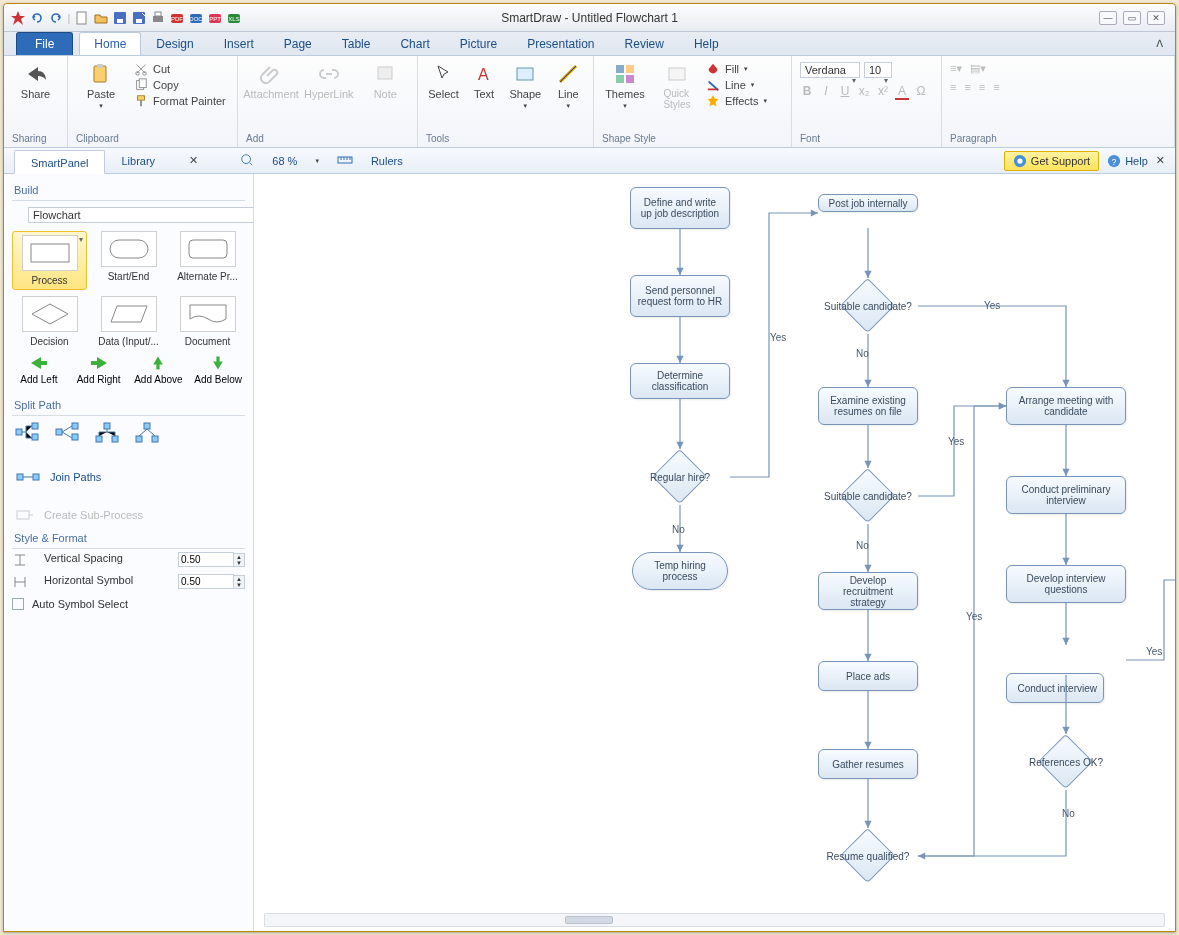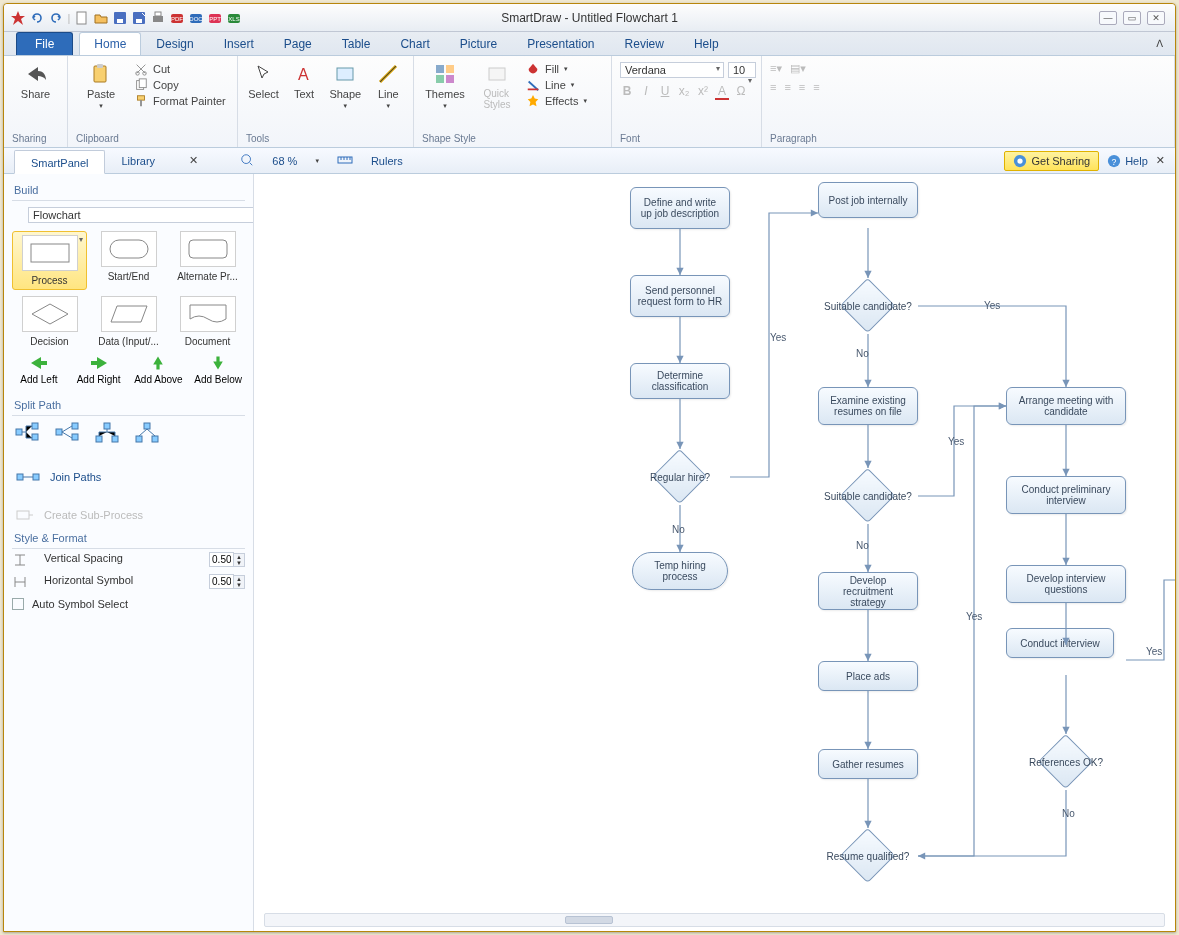--- a/index.html
+++ b/index.html
@@ -27,21 +27,21 @@
 .group-body { display: flex; align-items: flex-start; gap: 8px; padding-top: 4px; flex: 1; }
 .group-label { font-size: 10px; color: #6a7a92; text-align: left; padding-bottom: 3px; }
 .bigbtn { display: flex; flex-direction: column; align-items: center; width: 50px; color: #444; gap: 2px; font-size: 11px; }
 .bigbtn.disabled { color: #bbb; }
 .rico { width: 24px; height: 24px; }
 .stack3 { display: flex; flex-direction: column; gap: 2px; font-size: 11px; color: #444; }
 .stack3 .row { display: flex; align-items: center; gap: 5px; }
 .row .sm { width: 14px; height: 14px; }
 .sel { border: 1px solid #c6cedb; background: #fff; font-size: 11px; padding: 1px 18px 1px 4px; color: #333; position: relative; }
 .sel::after { content: "▾"; position: absolute; right: 3px; font-size: 8px; color: #666; }
-.fontname { width: 104px; } .fontsize { width: 28px; text-align: left; }
+.fontname { width: 60px; } .fontsize { width: 28px; text-align: left; }
 .bbar { display: flex; gap: 5px; font-size: 12px; color: #bbb; }
 .bbar span { display: inline-block; min-width: 14px; text-align: center; }
 
 
 .subbar { height: 26px; background: linear-gradient(#f7faff,#e8eef7); border-bottom: 1px solid #bcd; display: flex; align-items: center; padding: 0 10px; gap: 18px; font-size: 11px; color: #1b4d8b; }
 .subbar .sptabs { display: flex; gap: 0; }
 .sptab { padding: 6px 16px 4px; }
 .sptab.active { background: #fff; border: 1px solid #c2ccdb; border-bottom: 1px solid #fff; border-radius: 2px 2px 0 0; position: relative; top: 1px; }
 .subbar .x { cursor: default; color: #444; }
 .subbar .right { margin-left: auto; display: flex; align-items: center; gap: 8px; }
@@ -56,21 +56,21 @@
 .shape-grid { display: grid; grid-template-columns: repeat(3, 1fr); gap: 6px 4px; margin: 8px 0; }
 .shape-cell { display: flex; flex-direction: column; align-items: center; gap: 4px; font-size: 10px; color: #333; }
 .shape-cell .box { width: 56px; height: 36px; border: 1px solid #d0d0d0; background: #fff; display: flex; align-items: center; justify-content: center; }
 .shape-cell.sel { background: linear-gradient(#fff7cf,#ffe580); border: 1px solid #f0c030; border-radius: 3px; padding: 3px; }
 .arrow-row { display: flex; gap: 6px; margin: 6px 0 10px; }
 .arrow-cell { flex: 1; display: flex; flex-direction: column; align-items: center; font-size: 10px; gap: 3px; }
 .arrow-ico { width: 20px; height: 16px; color: #3cb23c; }
 .split-row { display: flex; gap: 12px; padding: 6px 2px; }
 .spin-row { display: flex; align-items: flex-start; gap: 16px; font-size: 11px; color: #333; padding: 3px 0; }
 .spin { display: flex; align-items: center; }
-.spin input { width: 25px; border: 1px solid #c6cedb; font-size: 10px; padding: 1px 2px; }
+.spin input { width: 56px; border: 1px solid #c6cedb; font-size: 10px; padding: 1px 2px; }
 .spin .ud { display: flex; flex-direction: column; font-size: 6px; border: 1px solid #c6cedb; border-left: none; }
 .spin .ud span { padding: 0 2px; line-height: 6px; background: #f0f3f8; }
 .chk { display: flex; align-items: center; gap: 8px; font-size: 11px; padding: 5px 0; color: #333; }
 .chk .box { width: 12px; height: 12px; border: 1px solid #9aa; }
 .join-row { display: flex; align-items: center; gap: 10px; padding: 6px 4px; color: #1b4d8b; font-size: 11px; margin-top: 12px; }
 
 .canvas-wrap { flex: 1; position: relative; background: #fff; overflow: hidden; }
 .canvas { position: absolute; left: 0; top: 0; width: 1200px; height: 900px; }
 .node { position: absolute; background: linear-gradient(#f7fbff,#dbe7f3); border: 1px solid #7895b8; border-radius: 6px; display: flex; align-items: center; justify-content: center; text-align: center; font-size: 10px; color: #3a4a5e; padding: 4px 6px; box-shadow: 1px 1px 2px rgba(0,0,0,.08); }
 .pill-shape { border-radius: 24px; }
@@ -227,20 +227,43 @@
                 <rect x="4" y="2" width="8" height="5" fill="#f8d070" stroke="#aa7a20"></rect>
                 <rect x="7" y="7" width="2" height="7" fill="#888"></rect>
               </svg>
               <span>Format Painter</span>
             </div>
         </div>
       </div>
       <div class="group-label">Clipboard</div>
     </div>
 
+    <div class="group" style="width:180px">
+      <div class="group-body">
+        <div class="bigbtn disabled">
+            <svg class="rico" viewBox="0 0 24 24">
+              <path fill="none" stroke="#ccc" stroke-width="2" d="M8 14l6-6a3 3 0 0 1 4 4l-8 8a5 5 0 0 1-7-7l8-8"></path>
+            </svg>
+            <span>Attachment</span>
+          </div>
+        <div class="bigbtn disabled">
+            <svg class="rico" viewBox="0 0 24 24">
+              <path fill="none" stroke="#ccc" stroke-width="2" d="M9 12h6M7 8a4 4 0 0 0 0 8h2M17 16a4 4 0 0 0 0-8h-2"></path>
+            </svg>
+            <span>HyperLink</span>
+          </div>
+        <div class="bigbtn disabled">
+            <svg class="rico" viewBox="0 0 24 24">
+              <rect x="5" y="5" width="14" height="12" fill="#eee" stroke="#ccc"></rect>
+            </svg>
+            <span>Note</span>
+          </div>
+      </div>
+      <div class="group-label">Add</div>
+    </div>
 
     <div class="group" style="width:176px">
       <div class="group-body">
         <div class="bigbtn" style="width:40px">
             <svg class="rico" viewBox="0 0 24 24">
               <path fill="#fff" stroke="#444" d="M6 4l4 12 2-4 4-2z"></path>
             </svg>
             <span>Select</span>
           </div>
         <div class="bigbtn" style="width:34px">
@@ -367,21 +390,21 @@
           <rect x="1" y="3" width="14" height="6" fill="none" stroke="#2e6cba"></rect>
           <path stroke="#2e6cba" d="M4 3v3M7 3v3M10 3v3M13 3v3"></path>
         </svg></span>
     <span>Rulers</span>
     <div class="right">
       <div class="pill">
         <svg width="14" height="14" viewBox="0 0 16 16">
             <circle cx="8" cy="8" r="7" fill="#4a90d9"></circle>
             <circle cx="8" cy="8" r="3" fill="#fff"></circle>
           </svg>
-        <span>Get Sharing</span>
+        <span>Get Support</span>
       </div>
       <div class="helpx">
         <svg width="14" height="14" viewBox="0 0 16 16">
             <circle cx="8" cy="8" r="7" fill="#4a90d9"></circle>
             <text x="8" y="12" font-size="10" fill="#fff" text-anchor="middle">?</text>
           </svg>
         <span>Help</span>
       </div>
       <span class="x">✕</span>
     </div>
@@ -559,21 +582,21 @@
           <div class="node" style="left: 376px; top: 189px; width: 100px; height: 36px;">
             <span>Determine classification</span>
           </div>
           <div class="node diamond" style="left: 376px; top: 275px; width: 100px; height: 56px;">
             <div class="di" style="width: 39.2px; height: 39.2px; left: 30.4px; top: 8.4px;"></div>
             <span>Regular hire?</span>
           </div>
           <div class="node pill-shape" style="left: 378px; top: 378px; width: 96px; height: 38px;">
             <span>Temp hiring process</span>
           </div>
-          <div class="node" style="left: 564px; top: 8px; width: 100px; height: 36px;">
+          <div class="node" style="left: 564px; top: 20px; width: 100px; height: 18px;">
             <span>Post job internally</span>
           </div>
           <div class="node diamond" style="left: 564px; top: 104px; width: 100px; height: 56px;">
             <div class="di" style="width: 39.2px; height: 39.2px; left: 30.4px; top: 8.4px;"></div>
             <span>Suitable candidate?</span>
           </div>
           <div class="node" style="left: 564px; top: 213px; width: 100px; height: 38px;">
             <span>Examine existing resumes on file</span>
           </div>
           <div class="node diamond" style="left: 564px; top: 294px; width: 100px; height: 56px;">
@@ -595,21 +618,21 @@
           </div>
           <div class="node" style="left: 752px; top: 213px; width: 120px; height: 38px;">
             <span>Arrange meeting with candidate</span>
           </div>
           <div class="node" style="left: 752px; top: 302px; width: 120px; height: 38px;">
             <span>Conduct preliminary interview</span>
           </div>
           <div class="node" style="left: 752px; top: 391px; width: 120px; height: 38px;">
             <span>Develop interview questions</span>
           </div>
-          <div class="node" style="left: 752px; top: 454px; width: 108px; height: 30px;">
+          <div class="node" style="left: 752px; top: 499px; width: 98px; height: 30px; justify-content: flex-end;">
             <span>Conduct interview</span>
           </div>
           <div class="node diamond" style="left: 752px; top: 560px; width: 120px; height: 56px;">
             <div class="di" style="width: 39.2px; height: 39.2px; left: 40.4px; top: 8.4px;"></div>
             <span>References OK?</span>
           </div>
         </div>
       <svg class="edges" id="edges">
         <defs>
             <marker id="ah" markerWidth="8" markerHeight="8" refX="7" refY="4" orient="auto">

